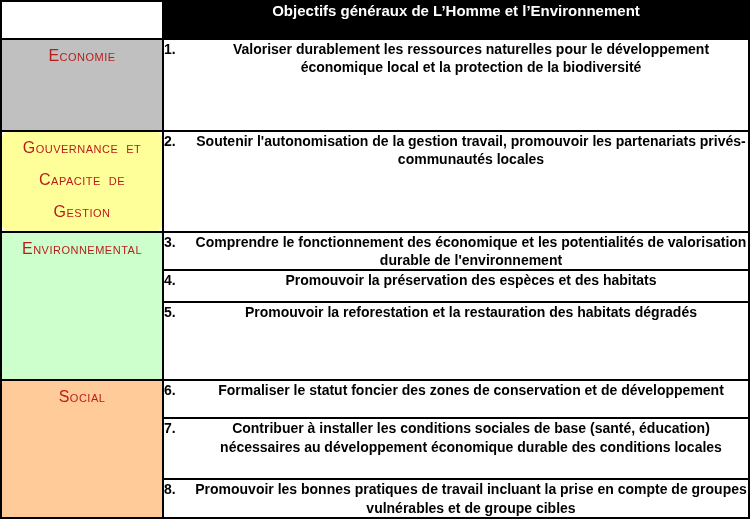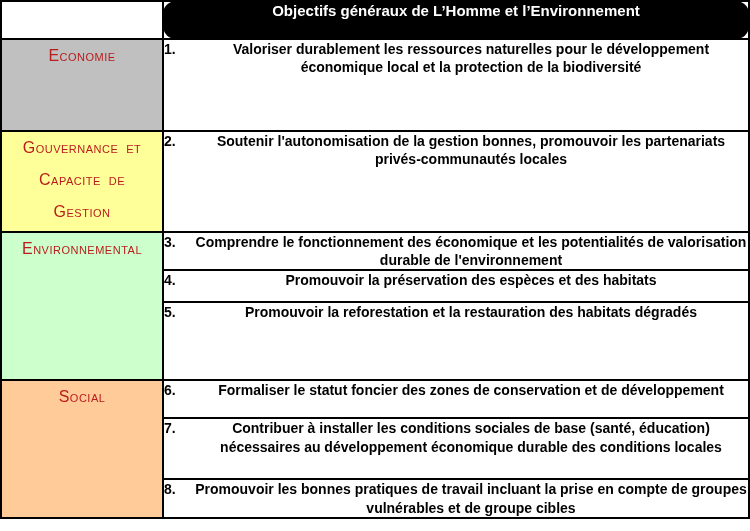--- a/index.html
+++ b/index.html
@@ -34,21 +34,20 @@
   }
   td.title-cell {
     background: #000000;
     color: #ffffff;
     font-weight: bold;
     font-size: 15px;
     text-align: center;
     vertical-align: middle;
     padding: 2px 10px;
     border-left-width: 3px;
-    border-radius: 13px;
   }
   td.cat-cell {
     vertical-align: middle;
     text-align: center;
     font-variant: small-caps;
     font-size: 16px;
     font-weight: normal;
     color: #b91c1c;
     letter-spacing: 0.5px;
     word-spacing: 3px;
@@ -105,29 +104,29 @@
       </td>
       <td class="obj-cell">
         <div class="obj-row">
           <span class="obj-num">1.</span>
           <span class="obj-txt">Valoriser durablement les ressources naturelles pour le développement économique local et la protection de la biodiversité</span>
         </div>
       </td>
     </tr>
 
     <tr style="height:101px">
-      <td class="cat-cell" rowspan="1" style="background-color: rgb(255, 255, 153);">
+      <td class="cat-cell" rowspan="1" style="background-color: rgb(255, 255, 153); border-radius: 9px;">
         <div class="cat-line">Gouvernance et</div>
         <div class="cat-line">Capacite de</div>
         <div class="cat-line">Gestion</div>
       </td>
       <td class="obj-cell">
         <div class="obj-row">
           <span class="obj-num">2.</span>
-          <span class="obj-txt">Soutenir l'autonomisation de la gestion bonnes, promouvoir les partenariats privés-communautés locales</span>
+          <span class="obj-txt">Soutenir l'autonomisation de la gestion travail, promouvoir les partenariats privés-communautés locales</span>
         </div>
       </td>
     </tr>
 
     <tr style="height:33px">
       <td class="cat-cell" rowspan="3" style="background-color: rgb(204, 255, 204);">
         <div class="cat-line">Environnemental</div>
       </td>
       <td class="obj-cell">
         <div class="obj-row">

